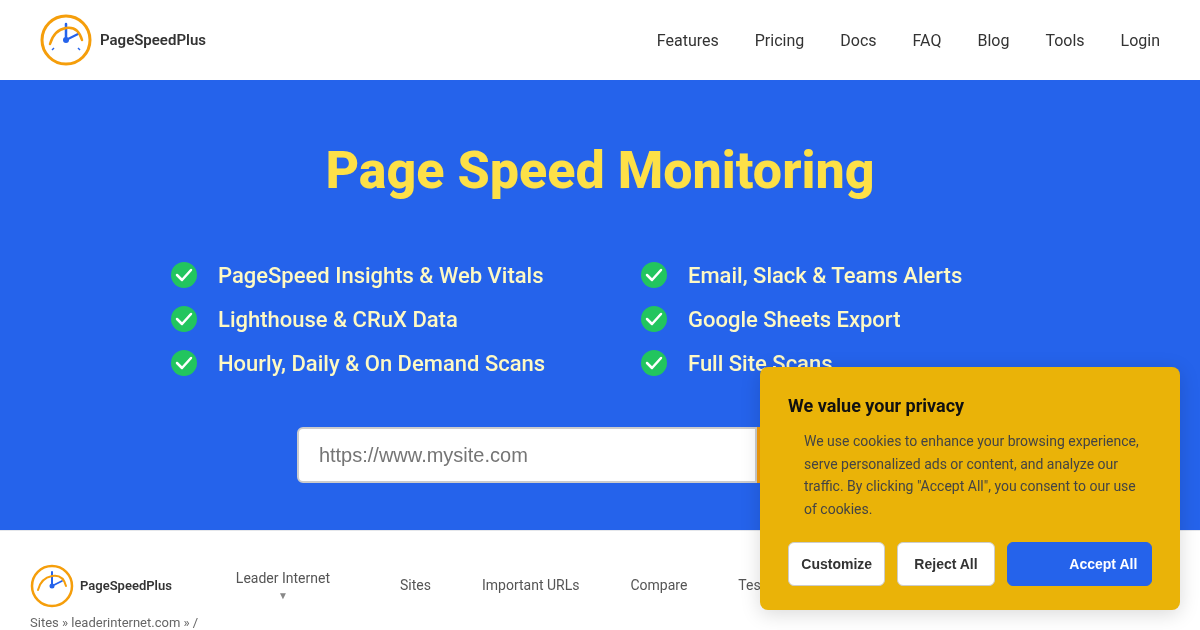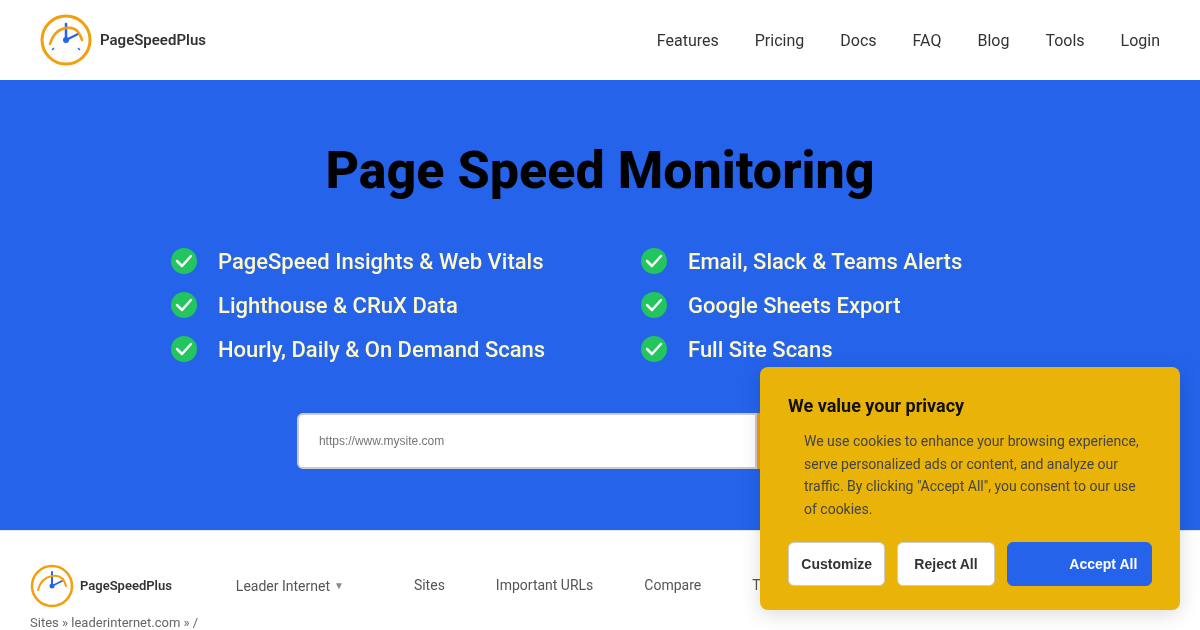--- a/index.html
+++ b/index.html
@@ -51,22 +51,22 @@
     .hero {
       background: #2563eb;
       padding: 60px 80px 40px;
       min-height: 450px;
       position: relative;
     }
     .hero-title {
       text-align: center;
       font-size: 52px;
       font-weight: 800;
-      color: #000000;
-      margin-bottom: 46px;
+      color: #fde047;
+      margin-bottom: 60px;
     }
     .features-grid {
       display: grid;
       grid-template-columns: 1fr 1fr;
       gap: 16px 80px;
       max-width: 860px;
       margin: 0 auto 50px;
     }
     .feature-item {
       display: flex;
@@ -90,21 +90,21 @@
       gap: 0;
       max-width: 800px;
       margin: 0 auto;
     }
     .url-input {
       width: 460px;
       height: 56px;
       border: 2px solid #ccc;
       border-radius: 6px 0 0 6px;
       padding: 0 20px;
-      font-size: 12px;
+      font-size: 20px;
       color: #999;
       outline: none;
       background: #fff;
     }
     .url-button {
       height: 56px;
       padding: 0 30px;
       background: #f59e0b;
       color: #fff;
       border: none;
@@ -147,20 +147,21 @@
     }
     .bottom-nav-item {
       display: flex;
       align-items: center;
       gap: 4px;
       padding: 6px 14px;
       font-size: 14px;
       color: #555;
       cursor: pointer;
       border-radius: 4px;
+      flex-direction: column;
     }
     .dropdown-arrow {
       font-size: 10px;
       color: #888;
     }
     .bottom-tabs {
       display: flex;
       align-items: flex-end;
       gap: 19px;
       margin-left: 10px;

